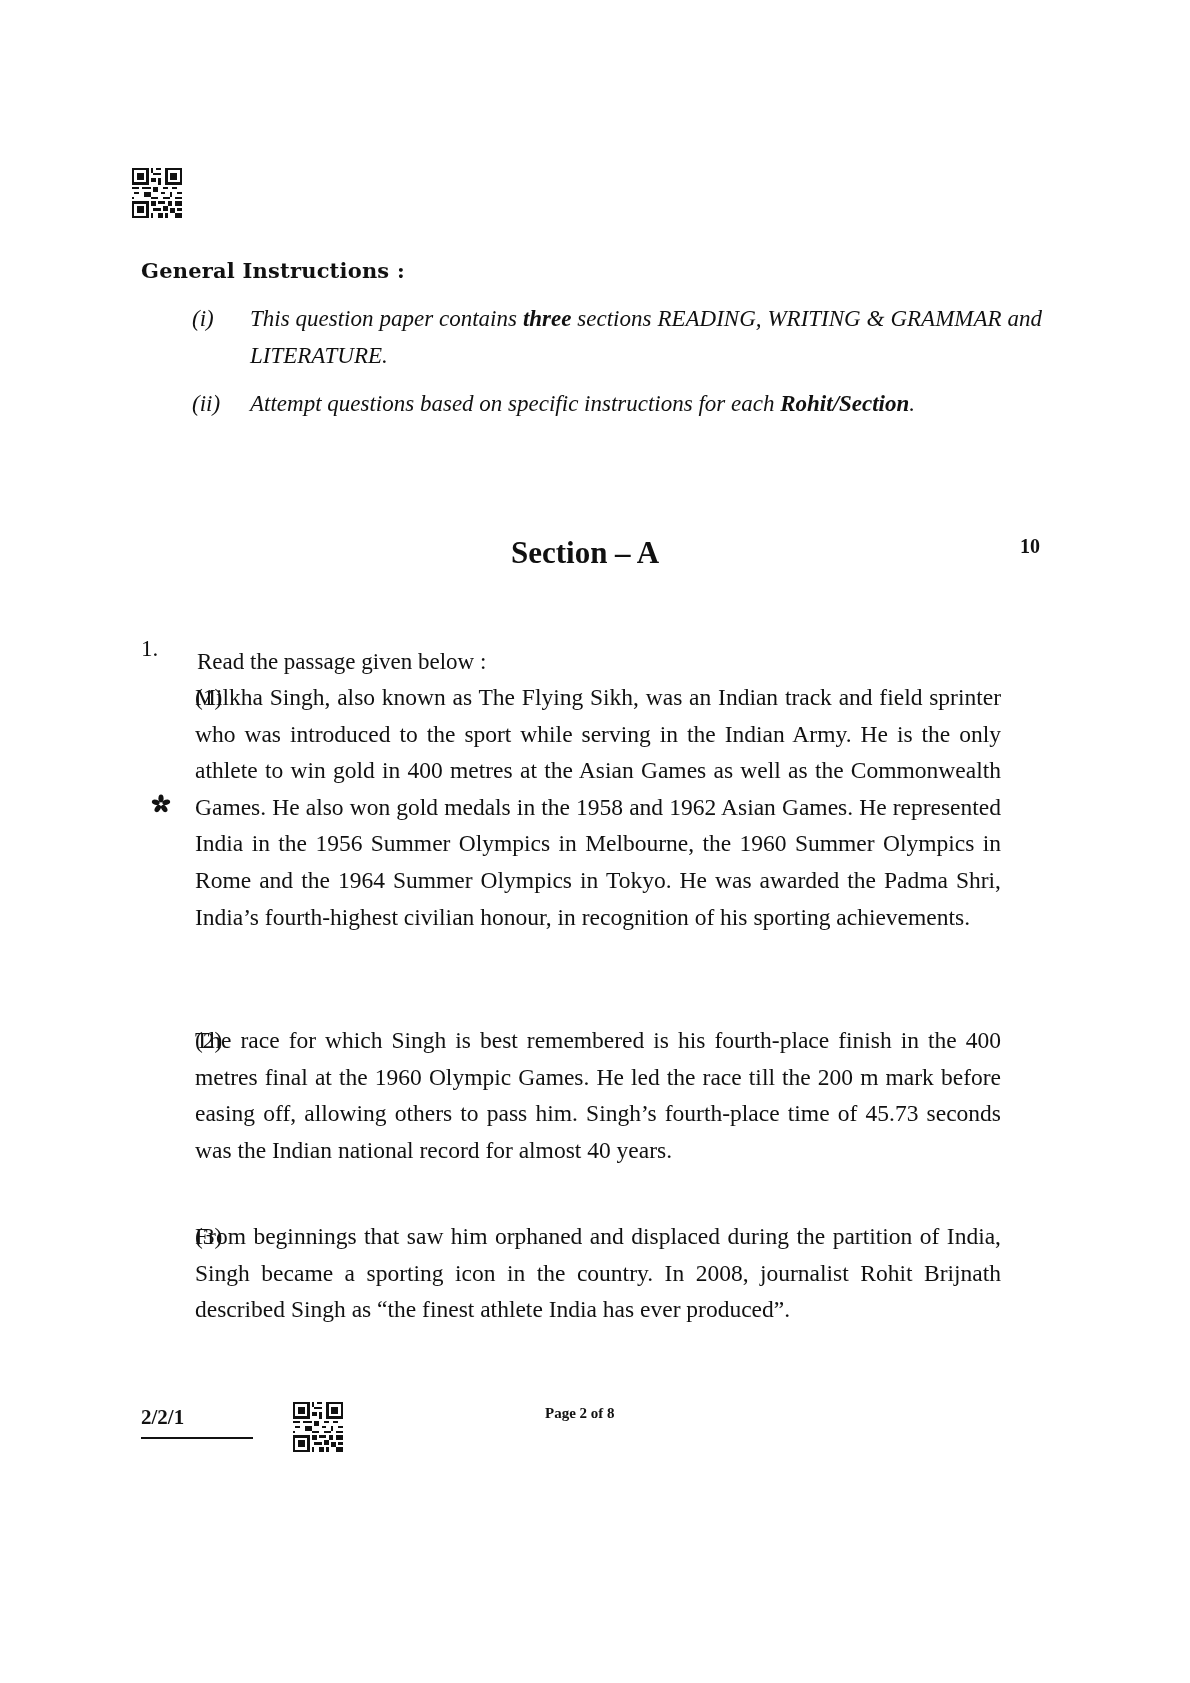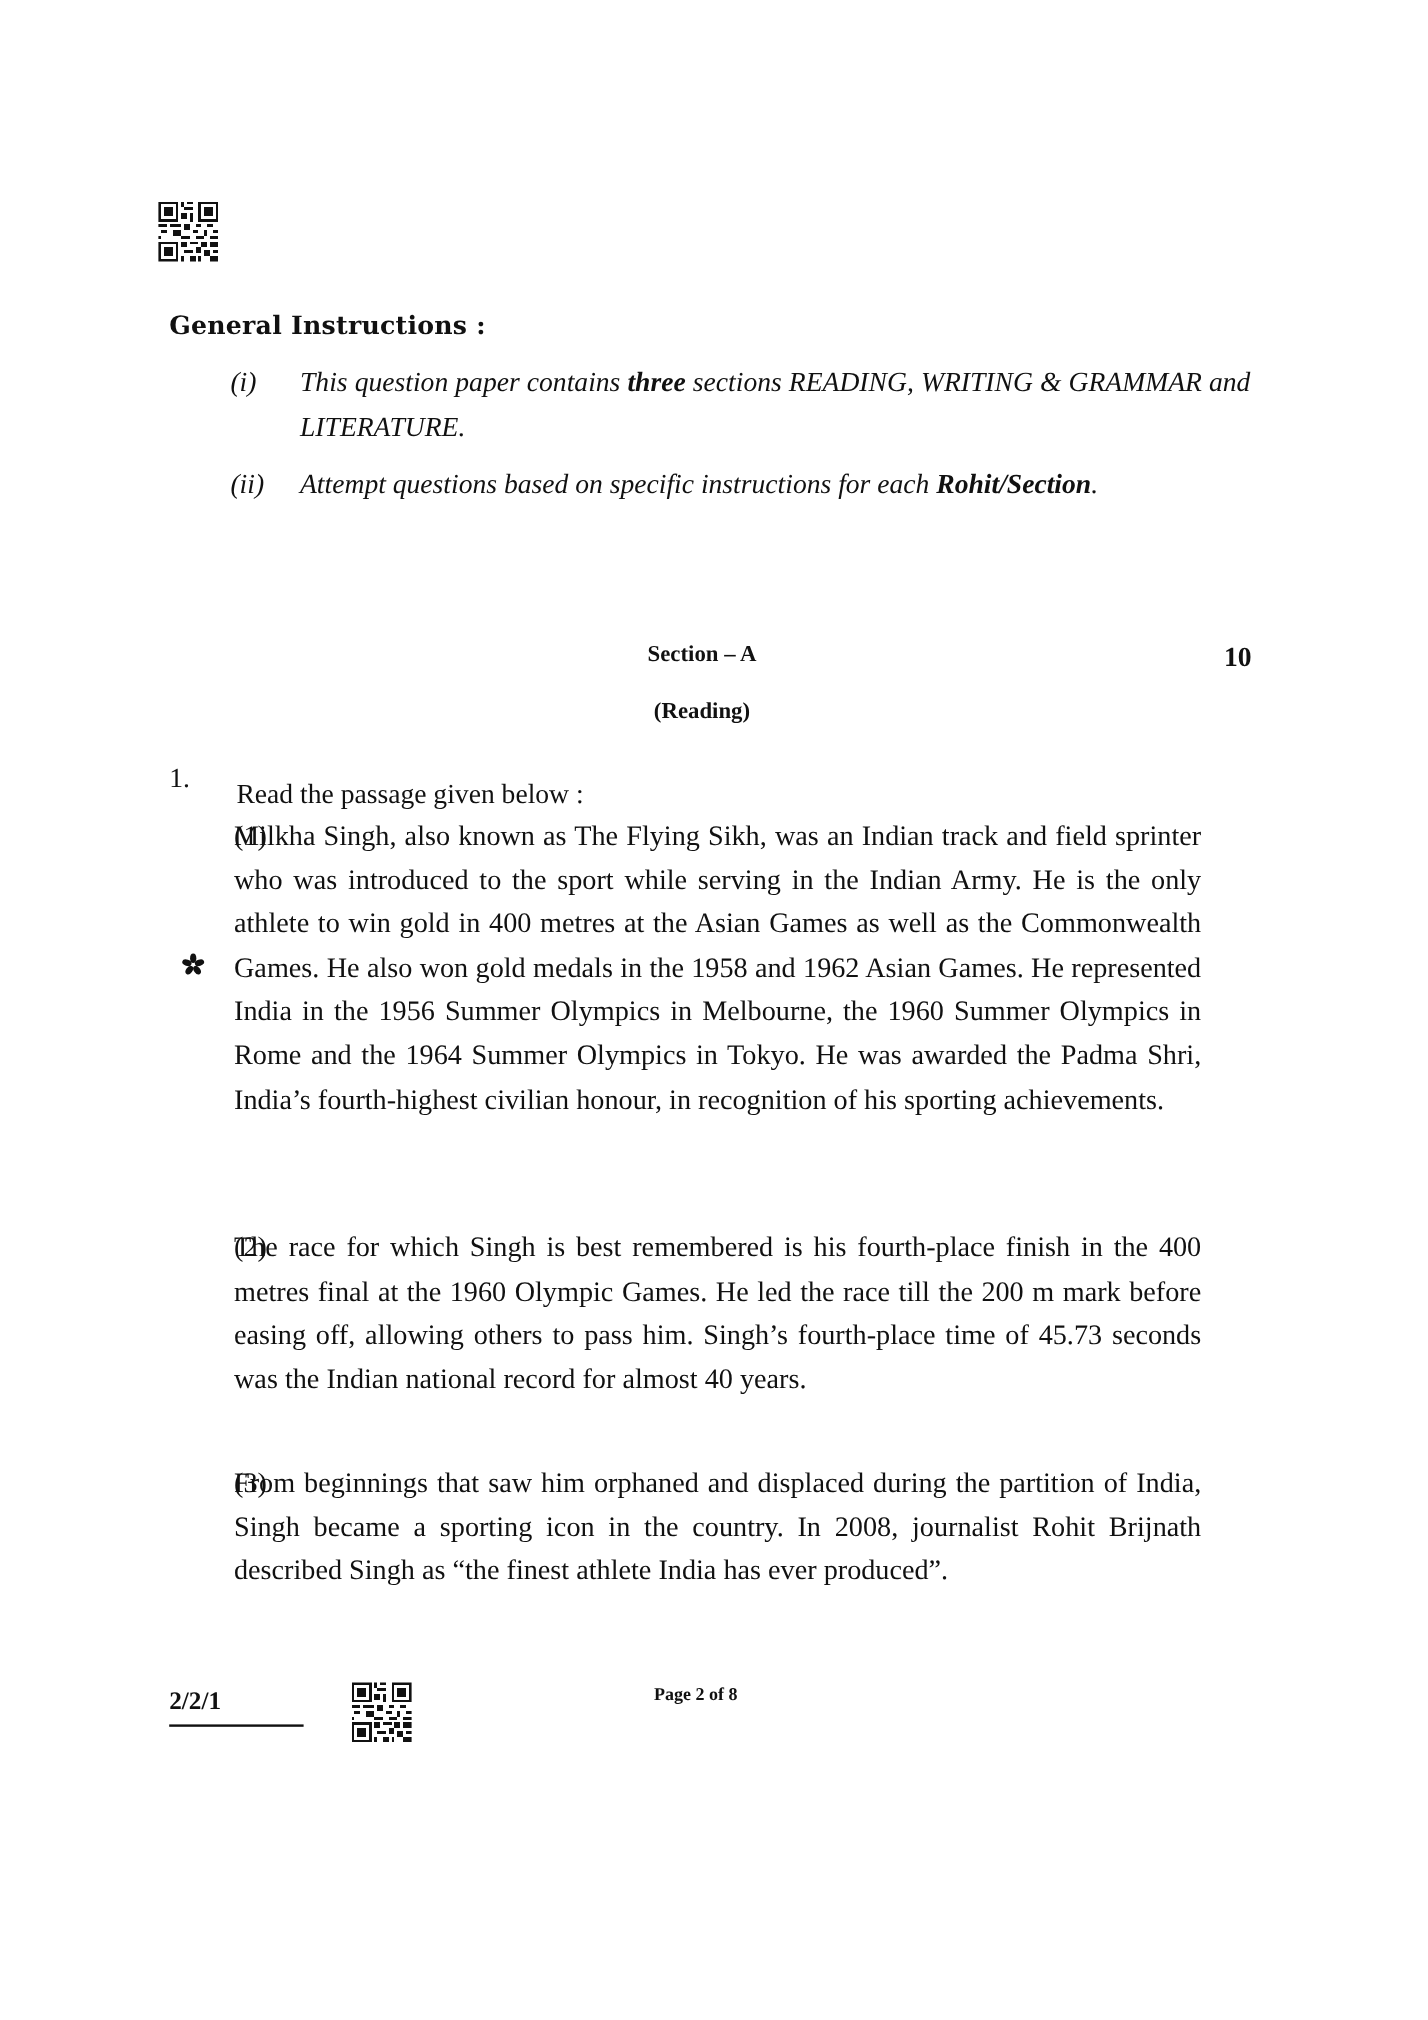--- a/index.html
+++ b/index.html
@@ -18,23 +18,23 @@
       font-family: "DejaVu Serif", serif; font-weight: bold; font-size: 21px;
       letter-spacing: 0.2px;
     }
     .instr { position: absolute; left: 192px; width: 850px; font-style: italic;
       font-family: "Liberation Serif", serif; font-size: 23px; line-height: 37px; }
     .instr .num { position: absolute; left: 0; top: 0; }
     .instr .txt { margin-left: 58px; text-align: justify; text-align-last: left; }
     .instr .txt b { font-weight: bold; }
 
     .section-head { position: absolute; left: 0; width: 1170px; text-align: center;
-      font-family: "Liberation Serif", serif; font-weight: bold; font-size: 19px; }
+      font-family: "Liberation Serif", serif; font-weight: bold; font-size: 31px; }
     .marks { position: absolute; left: 1020px; top: 535px; font-weight: bold;
-      font-family: "Liberation Serif", serif; font-size: 23px; }
+      font-family: "Liberation Serif", serif; font-size: 20px; }
 
     .q1 { position: absolute; left: 141px; top: 636px; font-family: "Liberation Serif", serif; font-size: 23px; }
     .q1 .qnum { position: absolute; left: 0; top: 0; }
     .q1 .qtxt { position: absolute; left: 56px; top: 13px; white-space: nowrap; }
 
     .para { position: absolute; left: 195px; width: 806px;
       font-family: "Liberation Serif", serif; font-size: 23.5px; line-height: 36.6px; }
     .para .pnum { position: absolute; left: 0; top: 0; }
     .para .ptxt { text-align: justify; text-align-last: left; }
 
@@ -106,21 +106,20 @@
     <div class="txt"><span>This question paper contains </span><b>three</b><span> sections READING, WRITING &amp; GRAMMAR and LITERATURE.</span></div>
   </div>
 
   <div class="instr" style="top:385px;">
     <span class="num">(ii)</span>
     <div class="txt"><span>Attempt questions based on specific instructions for each </span><b>Rohit/Section</b><span>.</span></div>
   </div>
 
   <div class="section-head" style="top:535px;">Section – A</div>
   <div class="marks">10</div>
-  <div class="section-head" style="top:582px;">(Reading)</div>
 
   <div class="q1">
     <span class="qnum">1.</span>
     <span class="qtxt">Read the passage given below :</span>
   </div>
 
   <div class="para" style="top:679px;">
     <span class="pnum">(1)</span>
     <div class="ptxt">Milkha Singh, also known as The Flying Sikh, was an Indian track and field sprinter who was introduced to the sport while serving in the Indian Army. He is the only athlete to win gold in 400 metres at the Asian Games as well as the Commonwealth Games. He also won gold medals in the 1958 and 1962 Asian Games. He represented India in the 1956 Summer Olympics in Melbourne, the 1960 Summer Olympics in Rome and the 1964 Summer Olympics in Tokyo. He was awarded the Padma Shri, India’s fourth-highest civilian honour, in recognition of his sporting achievements.</div>
   </div>

